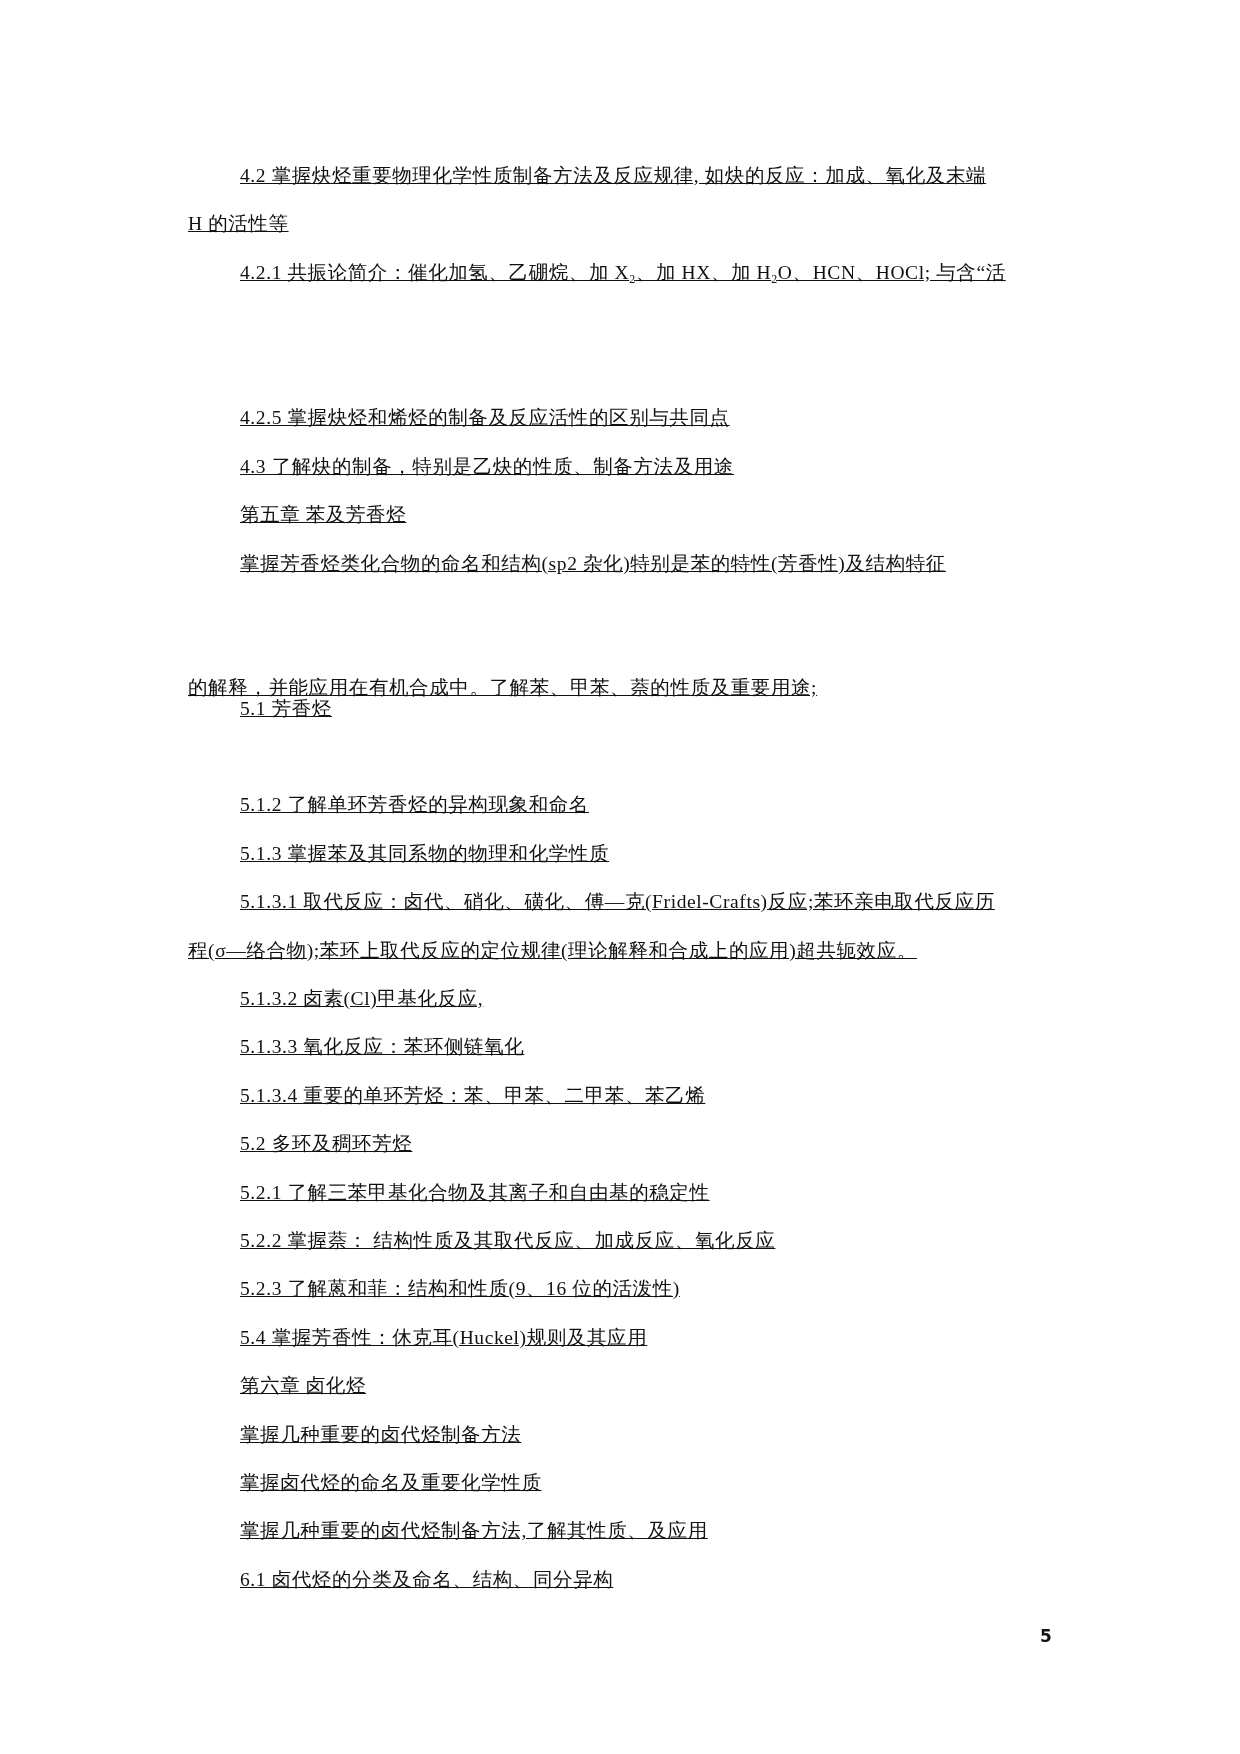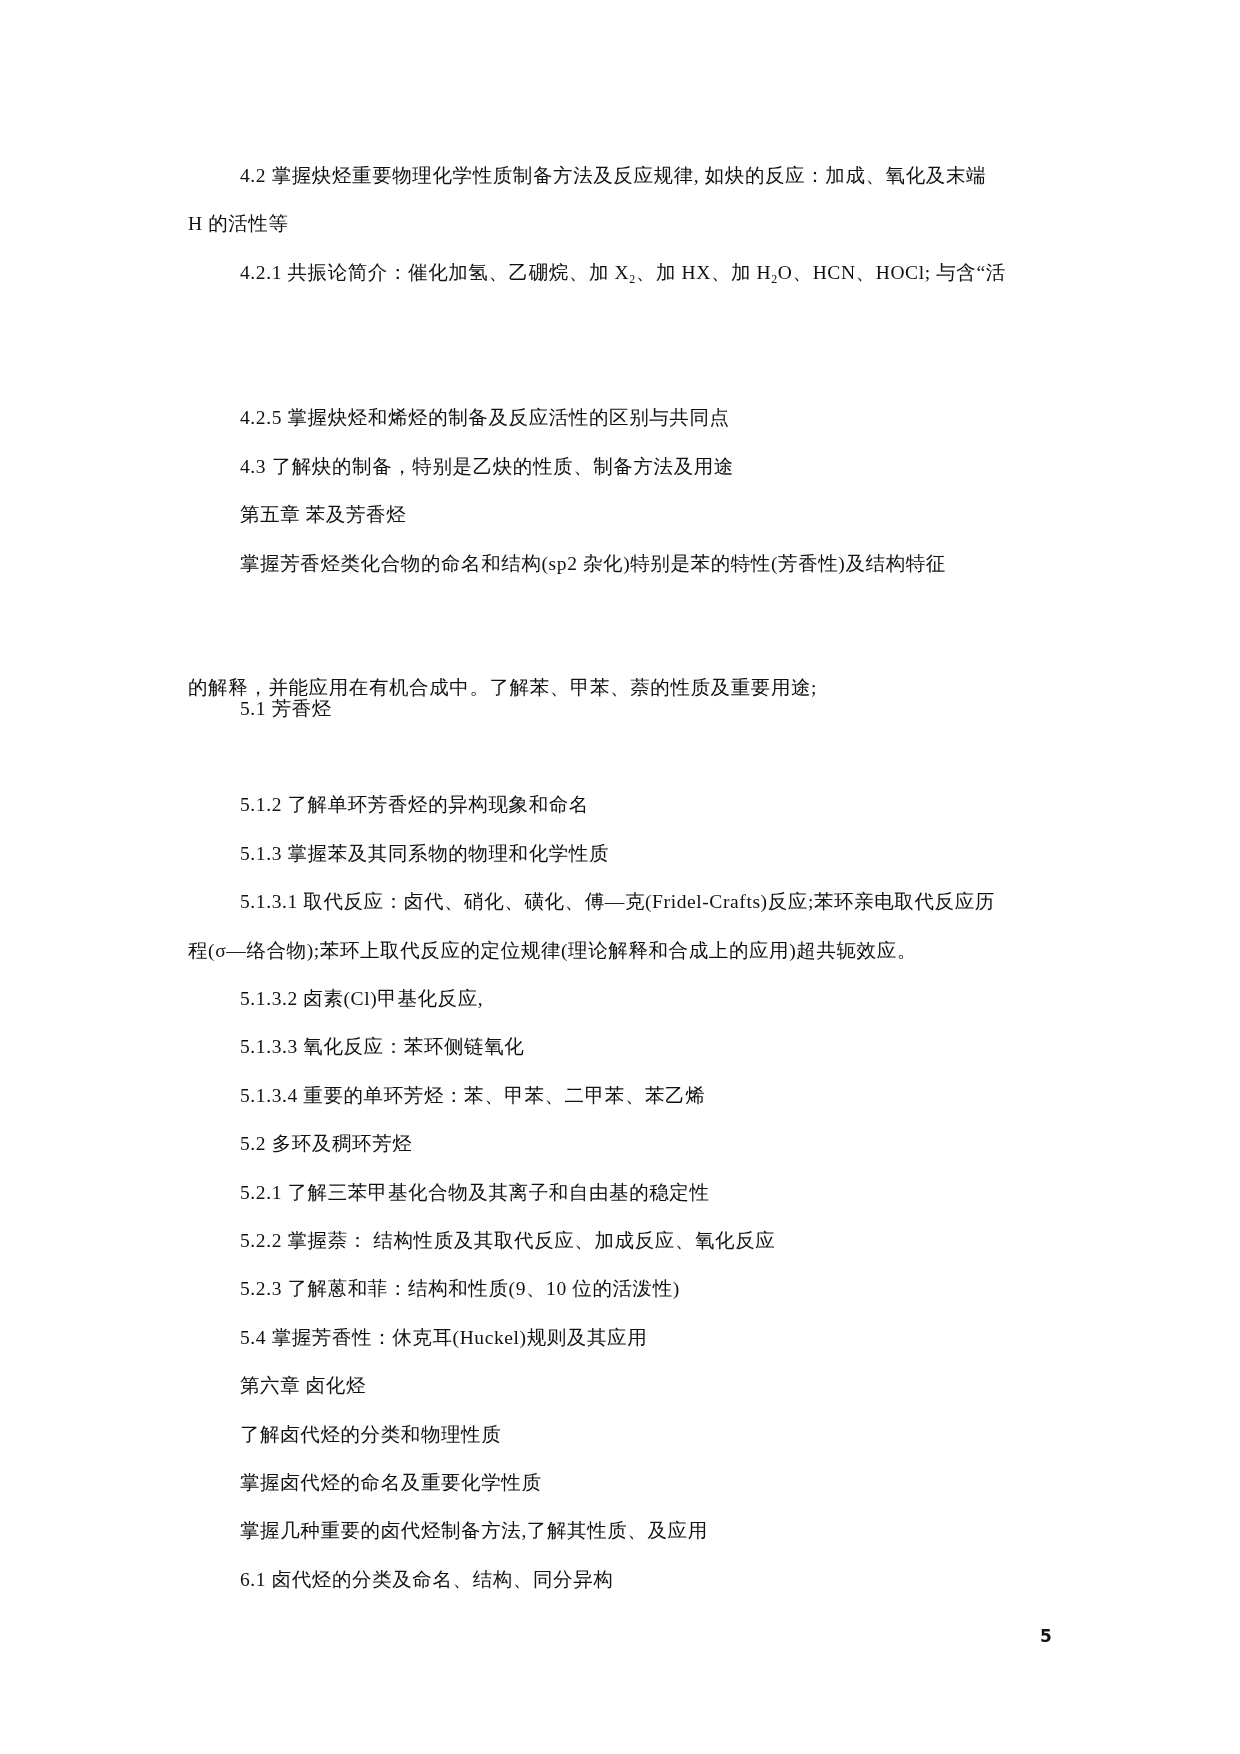--- a/index.html
+++ b/index.html
@@ -21,20 +21,21 @@
       top: 0;
       width: 1240px;
       height: 1754px;
     }
     .line {
       position: absolute;
       font-size: 19.5px;
       line-height: 24px;
       white-space: nowrap;
       letter-spacing: 0.6px;
+      text-decoration: underline;
     }
     .indent { left: 240px; }
     .flush { left: 188px; }
     sub {
       font-size: 12px;
       vertical-align: -4px;
       line-height: 0;
     }
     .page-number {
       position: absolute;
@@ -68,23 +69,23 @@
   <div class="line indent" style="top:842px">5.1.3 掌握苯及其同系物的物理和化学性质</div>
   <div class="line indent" style="top:890px">5.1.3.1 取代反应：卤代、硝化、磺化、傅—克(Fridel-Crafts)反应;苯环亲电取代反应历</div>
   <div class="line flush" style="top:939px">程(σ—络合物);苯环上取代反应的定位规律(理论解释和合成上的应用)超共轭效应。</div>
   <div class="line indent" style="top:987px">5.1.3.2  卤素(Cl)甲基化反应,</div>
   <div class="line indent" style="top:1035px">5.1.3.3 氧化反应：苯环侧链氧化</div>
   <div class="line indent" style="top:1084px">5.1.3.4  重要的单环芳烃：苯、甲苯、二甲苯、苯乙烯</div>
 
   <div class="line indent" style="top:1132px">5.2 多环及稠环芳烃</div>
   <div class="line indent" style="top:1181px">5.2.1  了解三苯甲基化合物及其离子和自由基的稳定性</div>
   <div class="line indent" style="top:1229px">5.2.2 掌握萘：  结构性质及其取代反应、加成反应、氧化反应</div>
-  <div class="line indent" style="top:1277px">5.2.3 了解蒽和菲：结构和性质(9、10 位的活泼性)</div>
+  <div class="line indent" style="top:1277px">5.2.3 了解蒽和菲：结构和性质(9、16 位的活泼性)</div>
   <div class="line indent" style="top:1326px">5.4  掌握芳香性：休克耳(Huckel)规则及其应用</div>
 
   <div class="line indent" style="top:1374px">第六章  卤化烃</div>
-  <div class="line indent" style="top:1423px">了解卤代烃的分类和物理性质</div>
+  <div class="line indent" style="top:1423px">掌握几种重要的卤代烃制备方法</div>
   <div class="line indent" style="top:1471px">掌握卤代烃的命名及重要化学性质</div>
   <div class="line indent" style="top:1519px">掌握几种重要的卤代烃制备方法,了解其性质、及应用</div>
   <div class="line indent" style="top:1568px">6.1 卤代烃的分类及命名、结构、同分异构</div>
 
   <div class="page-number">5</div>
 </div>
 
 </body></html>

